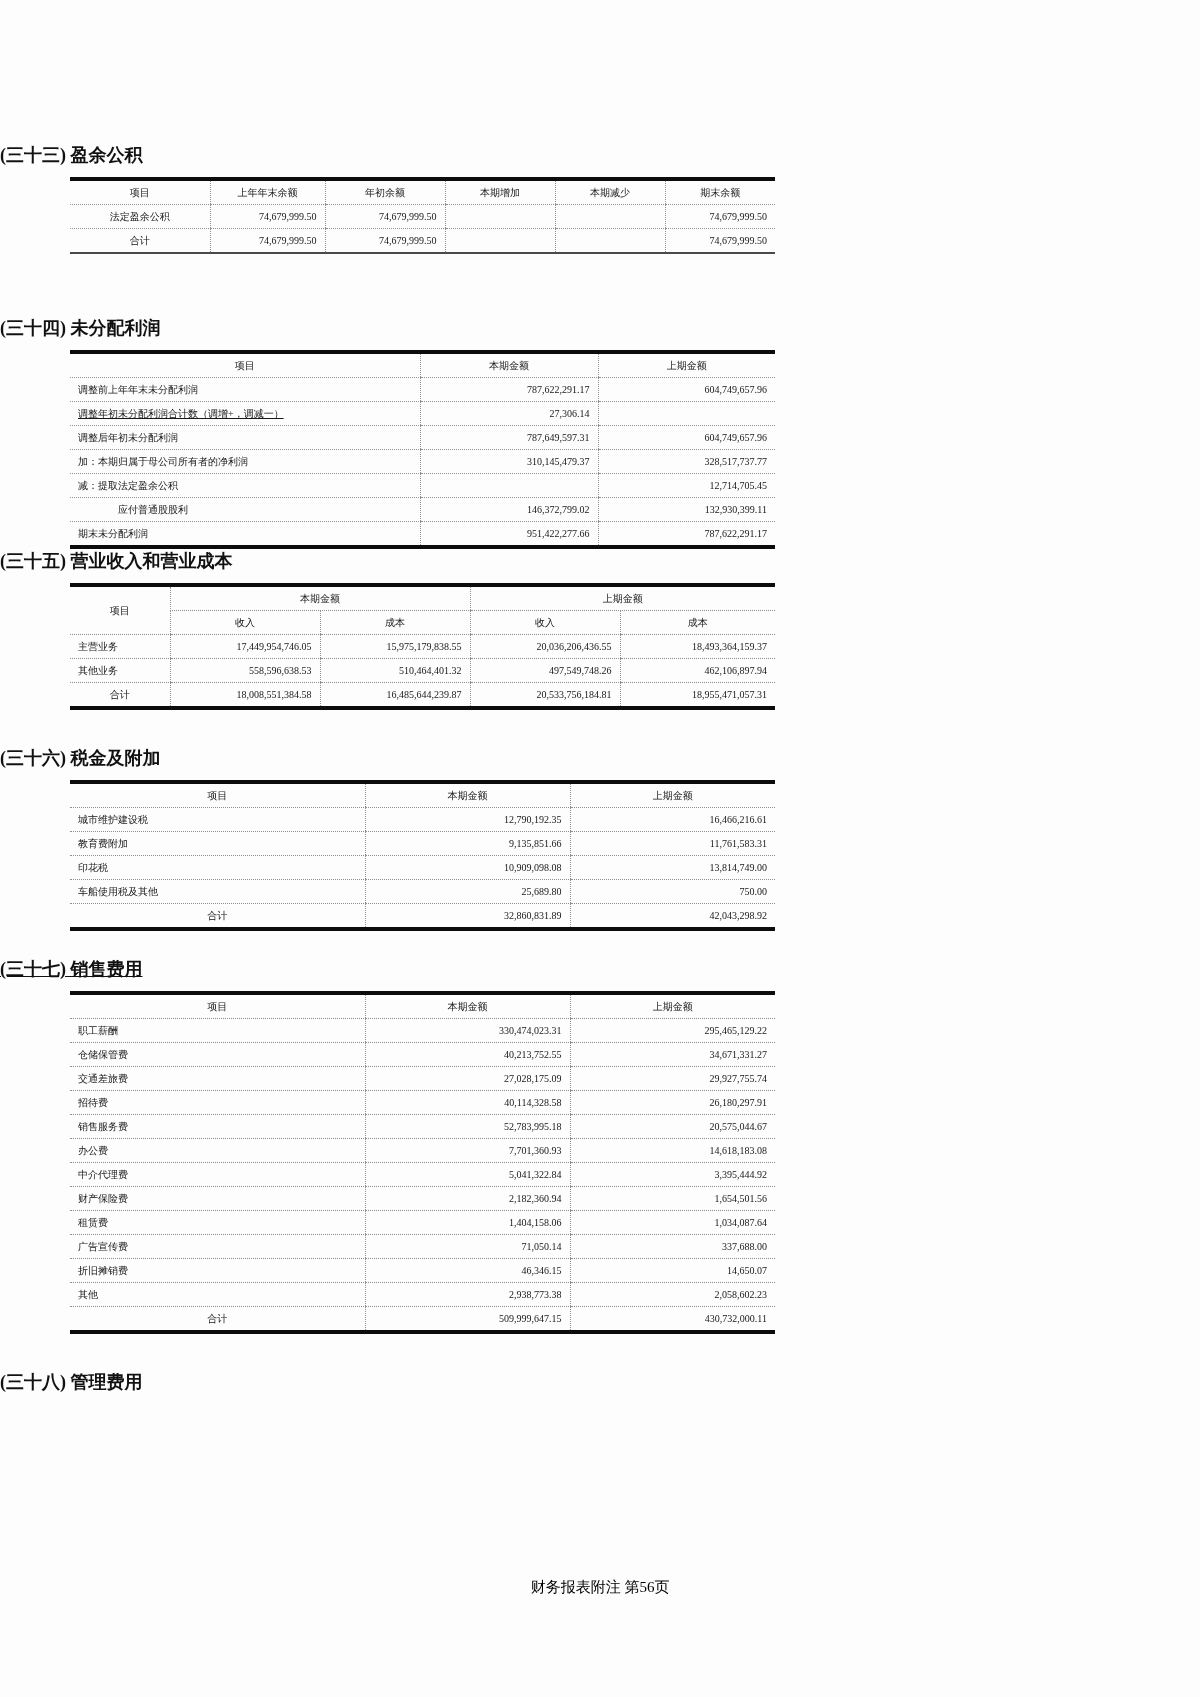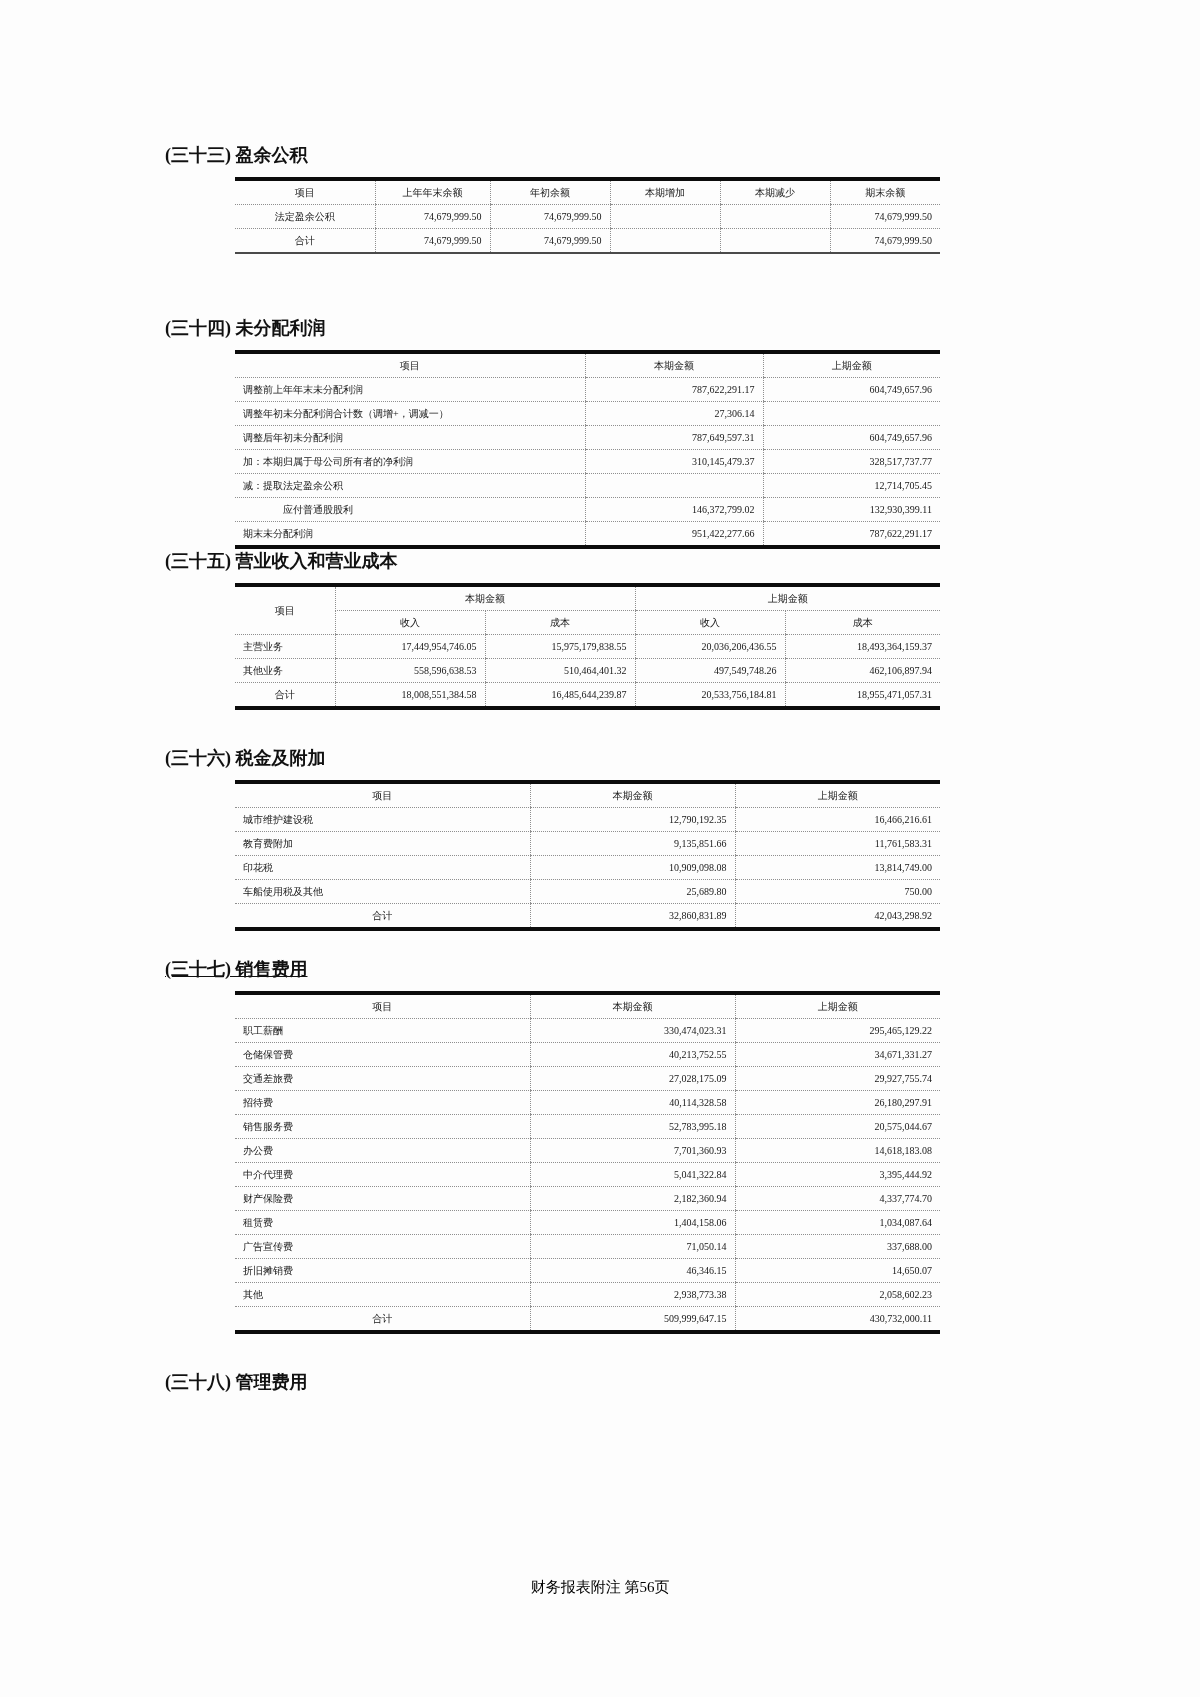--- a/index.html
+++ b/index.html
@@ -4,21 +4,21 @@
 <style>
   html, body { margin: 0; padding: 0; }
   body {
     width: 1200px; height: 1697px;
     background: #fdfdfd;
     font-family: "Liberation Serif", "DejaVu Serif", serif;
     color: #171717;
     position: relative;
     overflow: hidden;
   }
-  .content { padding-left: 165px; padding-right: 60px; }
+  .content { padding-right: 60px; }
 
   .sec-heading {
     font-size: 18px; font-weight: bold; line-height: 24px;
     margin: 0; color: #111;
   }
   .h33 { padding-top: 143px; }
   .h34 { margin-top: 62px; }
   .h35 { }
   .h36 { margin-top: 36px; }
   .h37 { margin-top: 26px; text-decoration: underline; }
@@ -48,21 +48,21 @@
   .fin-table td { text-align: right; }
   .fin-table td:first-child { text-align: left; }
   .fin-table tbody tr:last-child td { border-bottom: none; }
 
   .fin-table th + th, .fin-table td + td { border-left: 1px dotted #8f8f8f; }
   .t35 thead tr:nth-child(2) th { border-left: 1px dotted #8f8f8f; }
 
   
   .t33 td:first-child { text-align: center; }
   .center-total tbody tr:last-child td:first-child { text-align: center; }
-  .t34 tbody tr:nth-child(2) td:first-child { padding-right: 56px; } 
+  .t34 tbody tr:nth-child(2) td:first-child { padding-right: 56px; text-decoration: underline; } 
   .t34 tbody tr:nth-child(6) td:first-child { padding-left: 48px; }  
 
   .page-footer {
     position: absolute;
     left: 0; right: 0; top: 1578px;
     text-align: center;
     font-size: 15px; color: #000000;
   }
 </style>
 </head>
@@ -299,21 +299,21 @@
           <td>14,618,183.08</td>
         </tr>
         <tr>
           <td>中介代理费</td>
           <td>5,041,322.84</td>
           <td>3,395,444.92</td>
         </tr>
         <tr>
           <td>财产保险费</td>
           <td>2,182,360.94</td>
-          <td>4,337,774.70</td>
+          <td>1,654,501.56</td>
         </tr>
         <tr>
           <td>租赁费</td>
           <td>1,404,158.06</td>
           <td>1,034,087.64</td>
         </tr>
         <tr>
           <td>广告宣传费</td>
           <td>71,050.14</td>
           <td>337,688.00</td>

